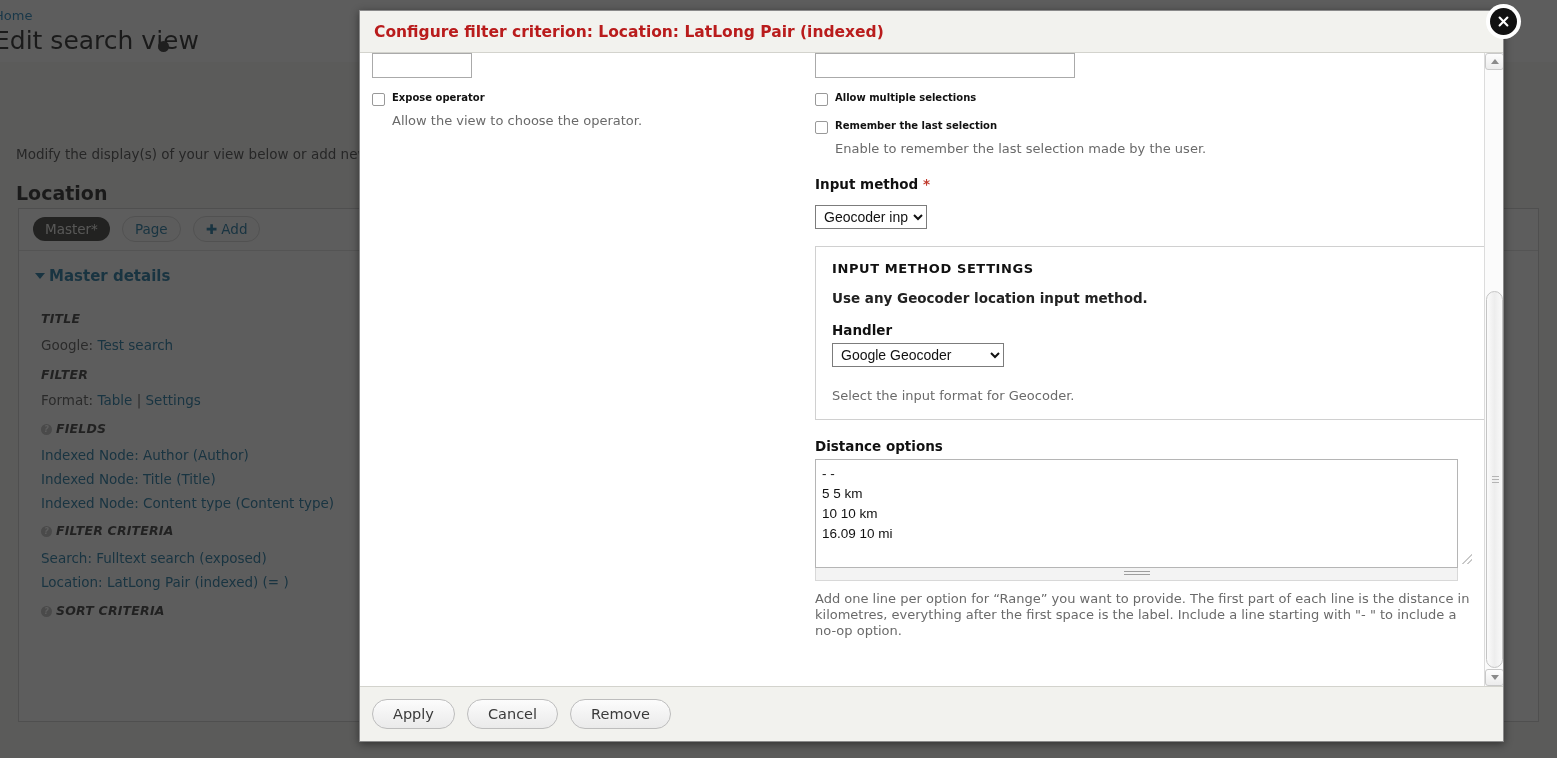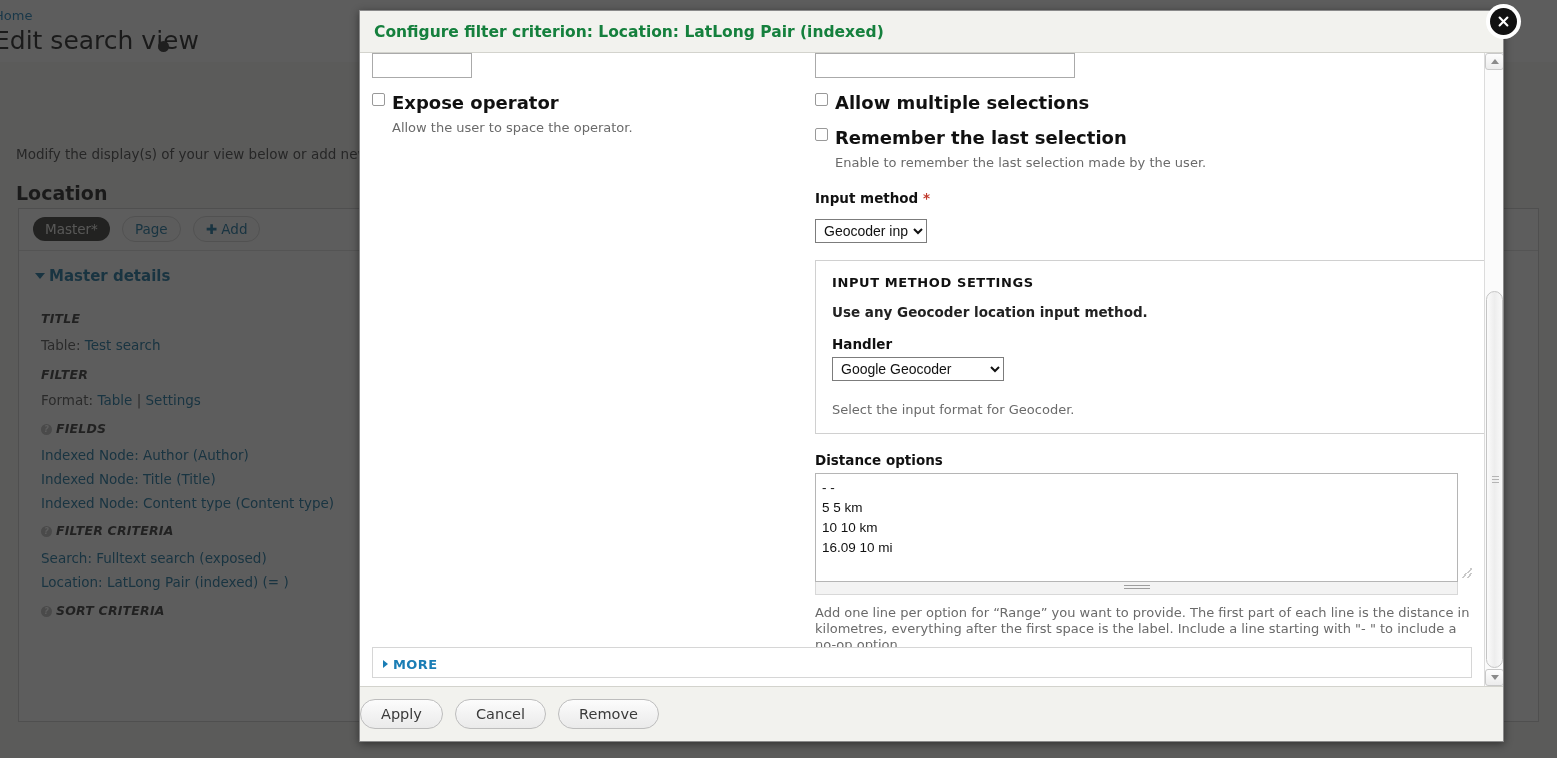--- a/index.html
+++ b/index.html
@@ -102,21 +102,21 @@
     width: 1145px; height: 732px;
     background: #f4f4f0;
     border: 1px solid #8a8a8a;
     z-index: 20;
     box-shadow: 0 2px 8px rgba(0,0,0,.45);
     display: flex; flex-direction: column;
   }
   .modal-title {
     height: 42px; line-height: 42px;
     padding: 0 14px;
-    font-size: 15.5px; font-weight: bold; color: #15803d;
+    font-size: 15.5px; font-weight: bold; color: #b91c1c;
     background: #f2f2ee;
     border-bottom: 1px solid #d3d3cd;
     flex: 0 0 auto;
     white-space: nowrap; overflow: hidden;
   }
   #close-btn {
     position: absolute; right: -14px; top: -3px;
     width: 27px; height: 27px; border-radius: 50%;
     background: #111; color: #fff;
     z-index: 40; cursor: pointer;
@@ -173,21 +173,21 @@
     margin-top: 0;
   }
   .txtinput.a { width: 100px; }
   .txtinput.b { width: 260px; }
 
   .cbrow { display: flex; align-items: flex-start; margin-top: 14px; }
   .cbox {
     width: 13px; height: 13px; border: 1px solid #999; background: #fff;
     border-radius: 2px; margin-right: 7px; flex: 0 0 auto; margin-top: 1px;
   }
-  .cblabel { font-size: 18px; font-weight: bold; color: #111; }
+  .cblabel { font-size: 10px; font-weight: bold; color: #111; }
   .desc { font-size: 13px; color: #6a6a6a; margin: 7px 0 0 20px; }
 
   .flabel { font-size: 13.5px; font-weight: bold; color: #111; }
   .req { color: #c0392b; font-weight: bold; }
 
   select.sel {
     font-family: "Liberation Sans", sans-serif;
     font-size: 14px;
     border: 1px solid #7c7c7c;
     background: #fff;
@@ -236,21 +236,21 @@
   .more-box {
     position: absolute; left: 12px; right: 12px; bottom: 8px;
     border: 1px solid #d6d6d6; background: #fff;
     height: 31px; line-height: 31px; padding-left: 10px;
   }
   .more-label { font-size: 13px; font-weight: bold; color: #1a7db5; letter-spacing: .4px; }
 
   .modal-footer {
     flex: 0 0 auto; height: 54px;
     background: #f2f2ee;
-    display: flex; align-items: center; padding-left: 0; gap: 12px;
+    display: flex; align-items: center; padding-left: 12px; gap: 12px;
   }
   button.btn {
     font-family: "DejaVu Sans", "Liberation Sans", sans-serif;
     font-size: 14.5px; color: #3a3a3a;
     background: linear-gradient(#fcfcfc,#eaeaea);
     border: 1px solid #bdbdbd; border-radius: 17px;
     padding: 6px 20px; cursor: pointer;
   }
 </style>
 </head>
@@ -273,21 +273,21 @@
         <span class="tab-pill norm">Page</span>
         <span class="tab-pill add"><b>✚</b> <span>Add</span></span>
       </div>
 
       <div class="bg-master-details">
         <span class="caret-down"></span><span>Master details</span>
       </div>
 
       <div class="sec-label" style="top:102px">TITLE</div>
       <div class="sec-row" style="top:128px">
-        <span>Table:</span>
+        <span>Google:</span>
         <a class="lnk">Test search</a>
       </div>
 
       <div class="sec-label" style="top:158px">FILTER</div>
       <div class="sec-row" style="top:183px">
         <span>Format:</span>
         <a class="lnk">Table</a>
         <span>|</span>
         <a class="lnk">Settings</a>
       </div>
@@ -327,21 +327,21 @@
   <div class="modal-body">
     <div class="body-inner">
 
       <div class="col-left">
         <div class="txtinput a"></div>
 
         <div class="cbrow">
           <span class="cbox"></span>
           <span class="cblabel">Expose operator</span>
         </div>
-        <div class="desc">Allow the user to space the operator.</div>
+        <div class="desc">Allow the view to choose the operator.</div>
       </div>
 
       <div class="col-right">
         <div class="txtinput b"></div>
 
         <div class="cbrow">
           <span class="cbox"></span>
           <span class="cblabel">Allow multiple selections</span>
         </div>
 
@@ -377,23 +377,20 @@
 16.09 10 mi</textarea>
           <span class="ta-resize"></span>
         </div>
         <div class="ta-grip">
             <i></i>
           </div>
 
         <div class="help">Add one line per option for “Range” you want to provide. The first part of each line is the distance in kilometres, everything after the first space is the label. Include a line starting with "- " to include a no-op option.</div>
       </div>
 
-      <div class="more-box">
-        <span class="caret-right"></span><span class="more-label">MORE</span>
-      </div>
     </div>
 
     <div class="vscroll">
       <div class="arrow up">
           <span class="tri-up"></span>
         </div>
       <div class="thumb">
           <span class="thumb-grip"></span>
         </div>
       <div class="arrow down">

